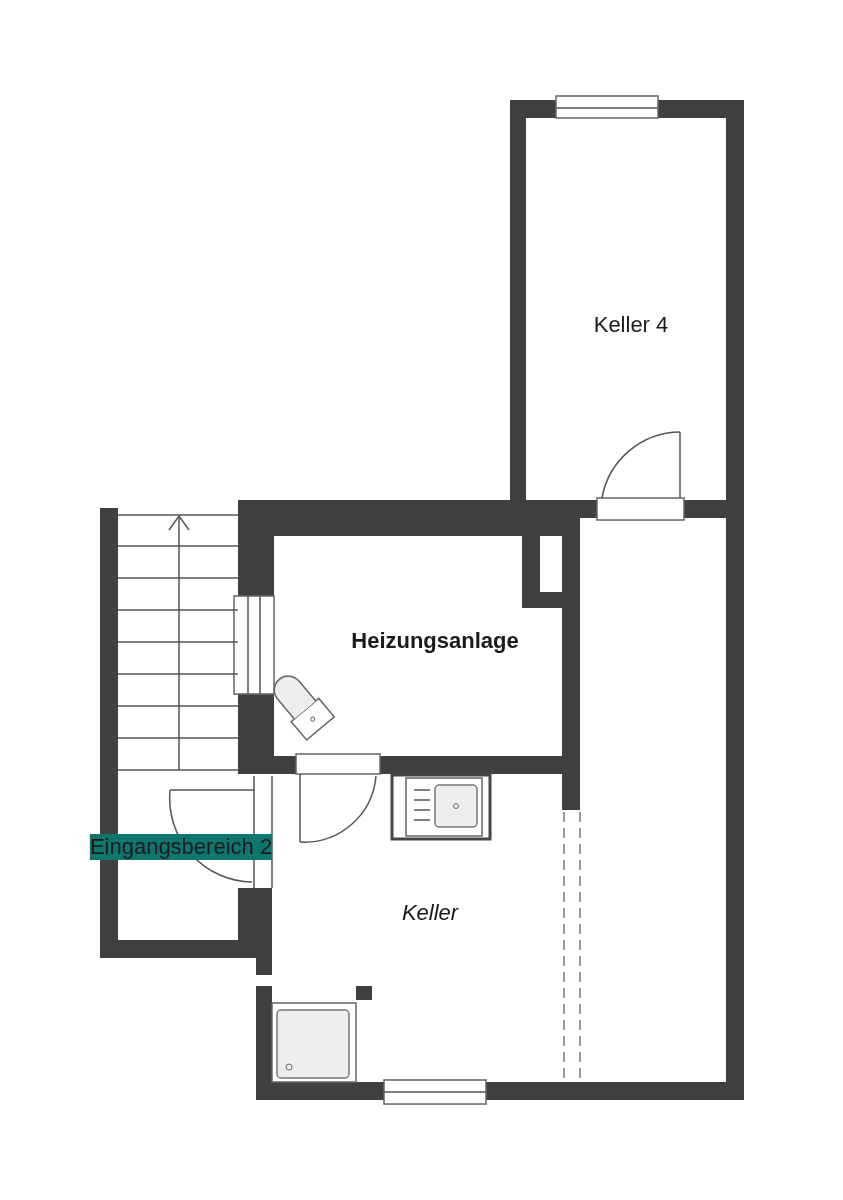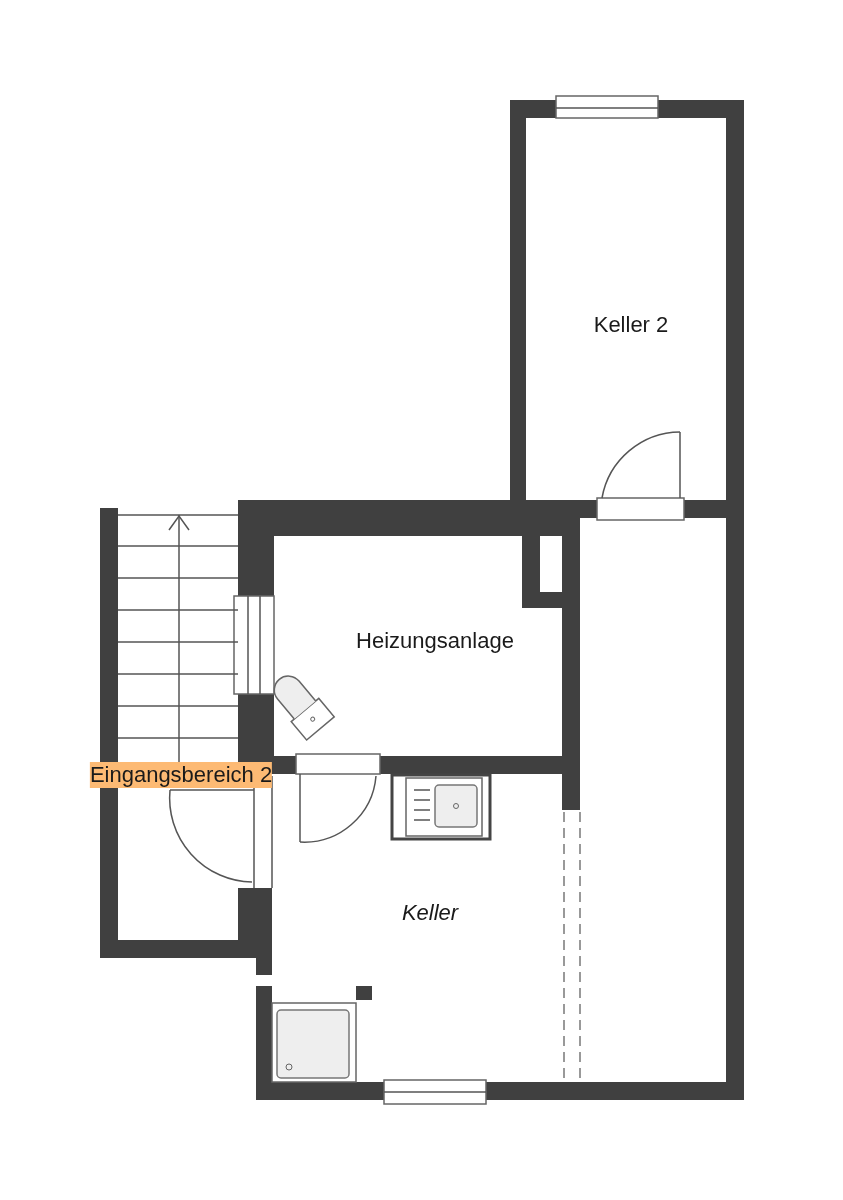--- a/index.html
+++ b/index.html
@@ -106,16 +106,16 @@
     <line class="thin" x1="414" y1="820" x2="430" y2="820"></line>
   </g>
 
   <g>
     <rect x="272" y="1003" width="84" height="79" fill="#fff" stroke="#666" stroke-width="1.5"></rect>
     <rect x="277" y="1010" width="72" height="68" rx="4" fill="#eee" stroke="#777" stroke-width="1.5"></rect>
     <circle cx="289" cy="1067" r="3" fill="none" stroke="#666"></circle>
   </g>
 </svg>
 
-<div class="label" style="left:631px;top:325px;">Keller 2</div>
-<div class="label" style="left:435px;top:641px;">Heizungsanlage</div>
-<div class="label" style="left:181px;top:775px;background:#fdba74;">Eingangsbereich 2</div>
+<div class="label" style="left:631px;top:325px;">Keller 4</div>
+<div class="label" style="left:435px;top:641px;font-weight:bold;">Heizungsanlage</div>
+<div class="label" style="left:181px;top:847px;background:#0f766e;">Eingangsbereich 2</div>
 <div class="label" style="left:430px;top:913px;font-style:italic;">Keller</div>
 
 </body></html>

